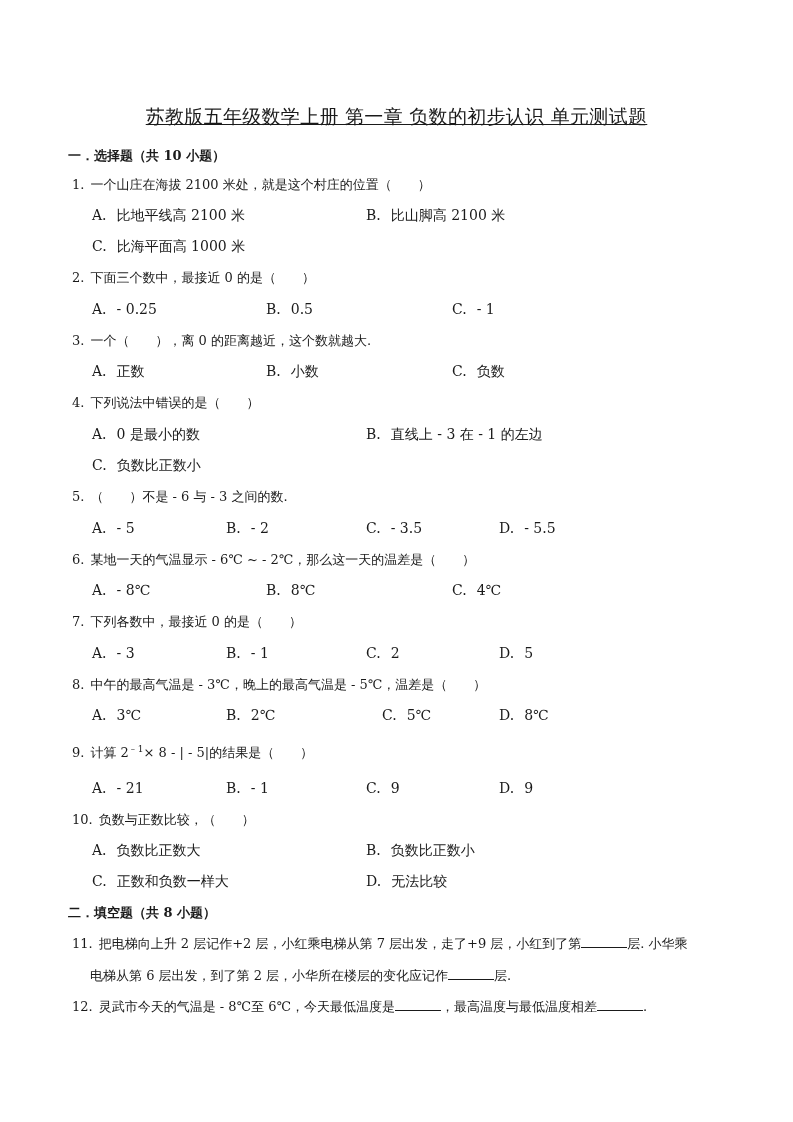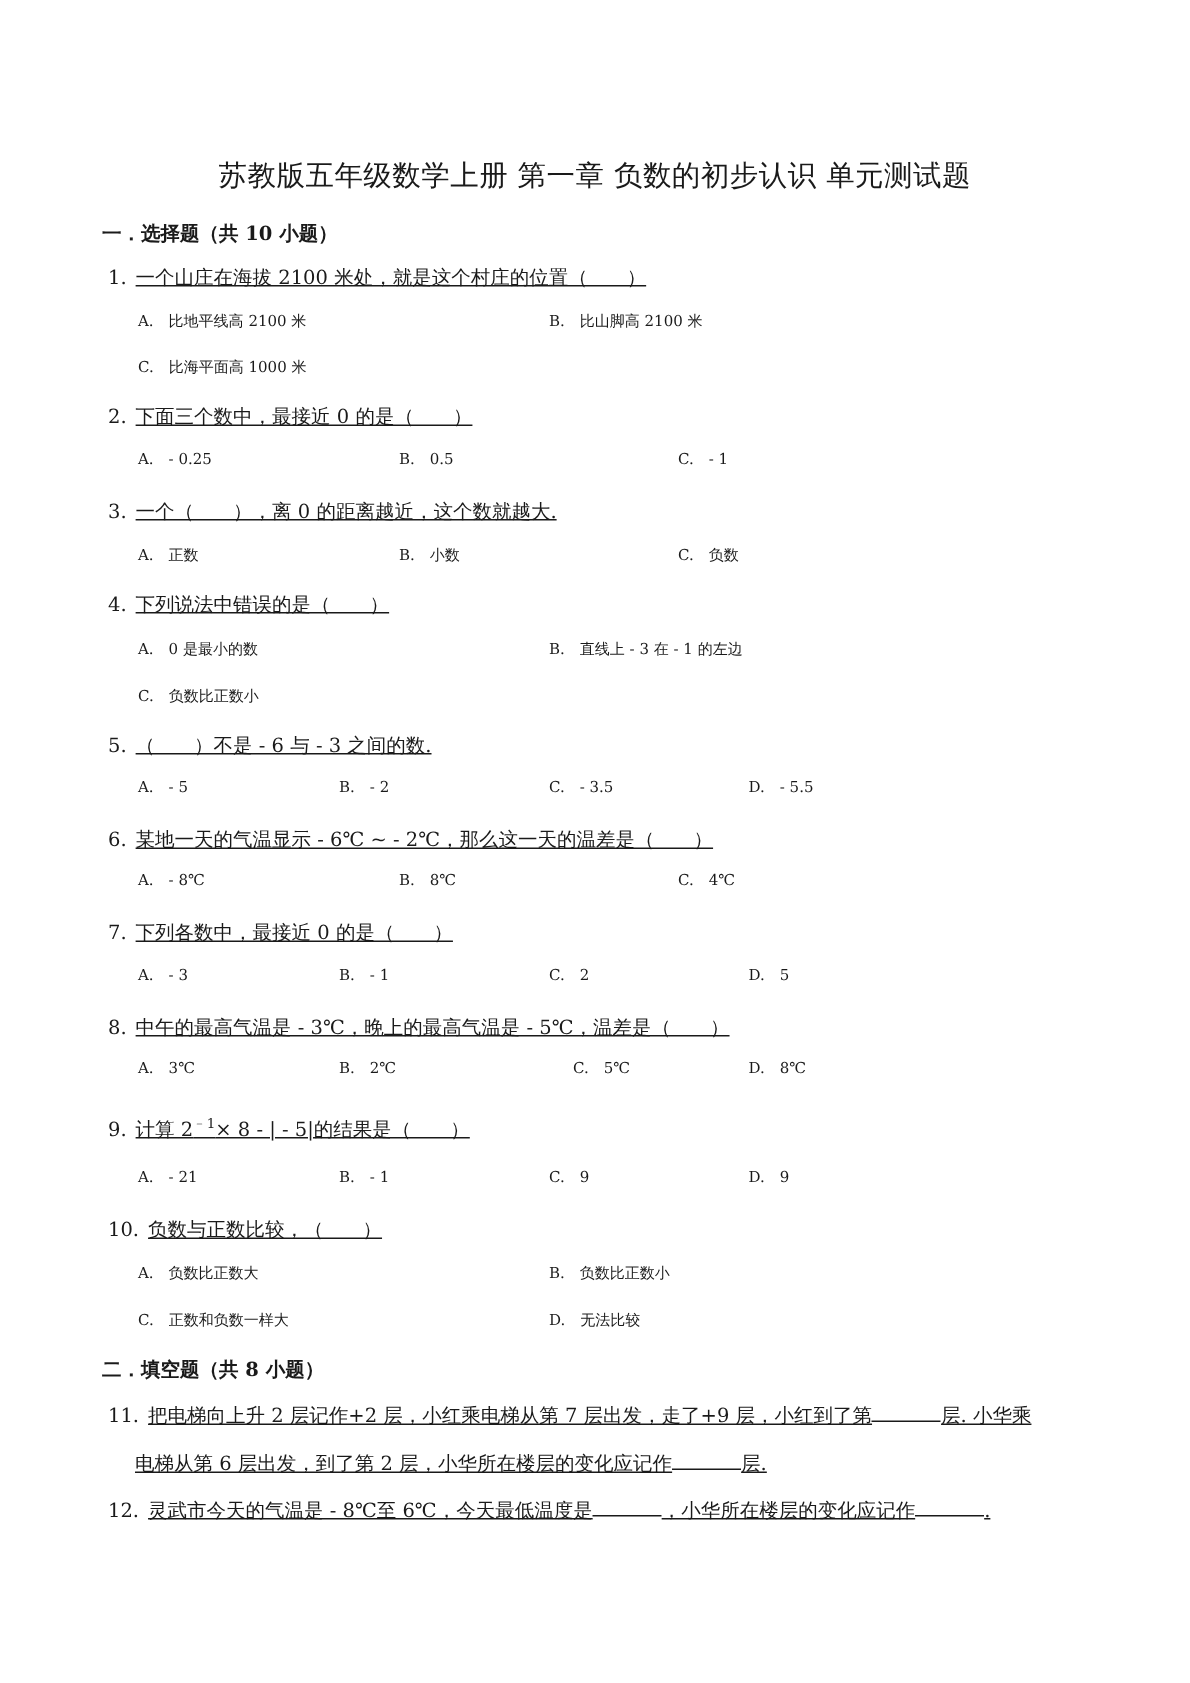--- a/index.html
+++ b/index.html
@@ -1,23 +1,23 @@
 <!DOCTYPE html>
 <html><head>
 <meta charset="utf-8">
 <style>
   html, body { margin: 0; padding: 0; background: #ffffff; }
   body { width: 793px; height: 1122px; position: relative; overflow: hidden;
          font-family: "DejaVu Serif", "Liberation Serif", serif; color: #1a1a1a; }
   .title { position: absolute; top: 104px; left: 0; width: 793px; text-align: center;
-           font-size: 19px; letter-spacing: 0.3px; }
+           font-size: 19px; letter-spacing: 0.3px; text-decoration: underline; }
   .section { position: absolute; left: 68px; font-size: 13px; font-weight: bold; }
-  .q { position: absolute; left: 72px; font-size: 13px; white-space: nowrap; text-decoration: underline; }
+  .q { position: absolute; left: 72px; font-size: 13px; white-space: nowrap; }
   .q .num { display: inline-block; margin-right: 6px; }
-  .opt { position: absolute; font-size: 10px; white-space: nowrap; }
+  .opt { position: absolute; font-size: 14px; white-space: nowrap; }
   .opt .lbl { display: inline-block; margin-right: 10px; }
   .blank { display: inline-block; width: 46px; border-bottom: 1px solid #1a1a1a; height: 12px; vertical-align: baseline; }
   sup { font-size: 9px; }
 </style>
 </head>
 <body>
 
 <div class="title">苏教版五年级数学上册 第一章 负数的初步认识 单元测试题</div>
 
 <div class="section" style="top:147px">一．选择题（共 10 小题）</div>
@@ -75,13 +75,13 @@
 <div class="opt" style="top:842px;left:92px"><span class="lbl">A.</span><span>负数比正数大</span></div>
 <div class="opt" style="top:842px;left:366px"><span class="lbl">B.</span><span>负数比正数小</span></div>
 <div class="opt" style="top:873px;left:92px"><span class="lbl">C.</span><span>正数和负数一样大</span></div>
 <div class="opt" style="top:873px;left:366px"><span class="lbl">D.</span><span>无法比较</span></div>
 
 <div class="section" style="top:904px">二．填空题（共 8 小题）</div>
 
 <div class="q" style="top:935px"><span class="num">11.</span><span>把电梯向上升 2 层记作+2 层，小红乘电梯从第 7 层出发，走了+9 层，小红到了第</span><span class="blank"></span><span>层. 小华乘</span></div>
 <div class="q" style="top:967px;left:90px"><span>电梯从第 6 层出发，到了第 2 层，小华所在楼层的变化应记作</span><span class="blank"></span><span>层.</span></div>
 
-<div class="q" style="top:998px"><span class="num">12.</span><span>灵武市今天的气温是 - 8℃至 6℃，今天最低温度是</span><span class="blank"></span><span>，小华所在楼层的变化应记作</span><span class="blank"></span><span>.</span></div>
+<div class="q" style="top:998px"><span class="num">12.</span><span>灵武市今天的气温是 - 8℃至 6℃，今天最低温度是</span><span class="blank"></span><span>，最高温度与最低温度相差</span><span class="blank"></span><span>.</span></div>
 
 </body></html>

